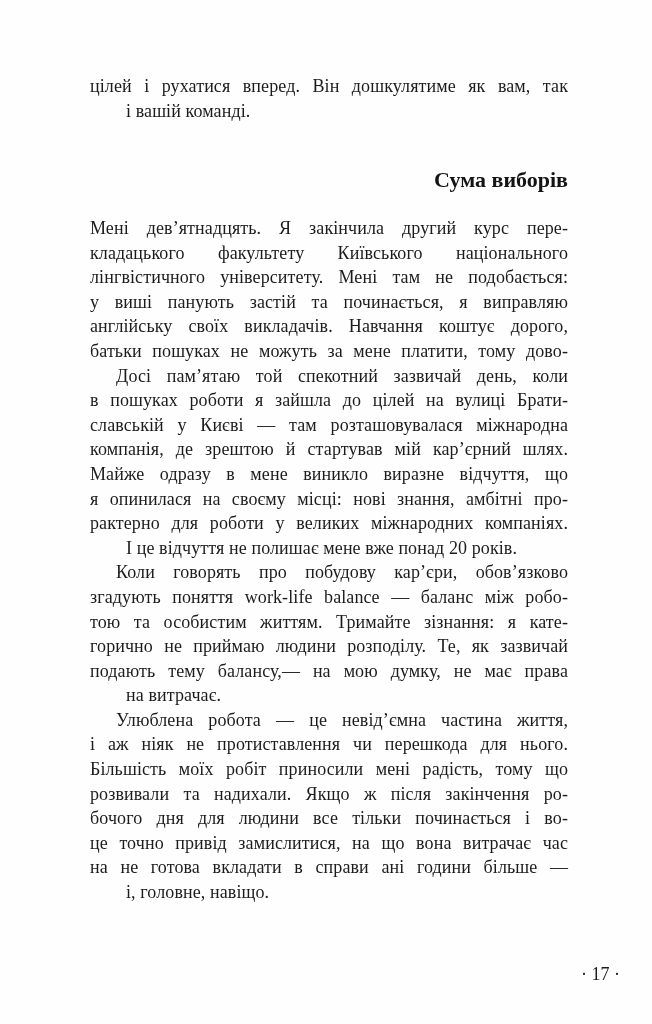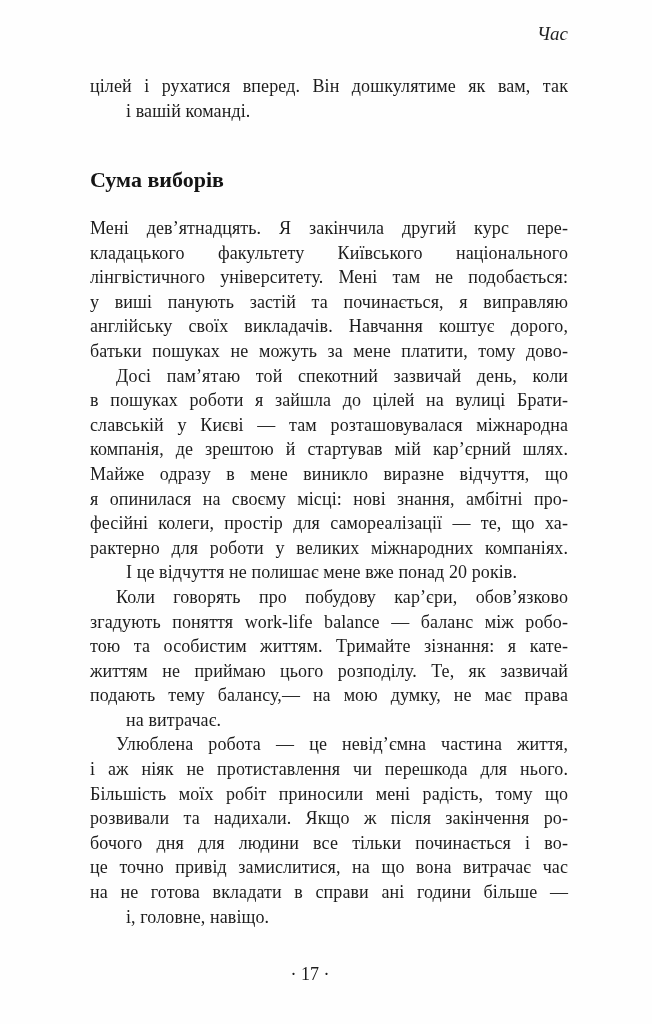--- a/index.html
+++ b/index.html
@@ -31,21 +31,21 @@
     position: absolute;
     top: 74px;
     left: 90px;
     width: 478px;
   }
   .section-heading {
     position: absolute;
     top: 166px;
     left: 90px;
     width: 478px;
-    text-align: left;
+    text-align: right;
     font-weight: bold;
     font-size: 22px;
     line-height: 28px;
     color: #141414;
   }
   .body-block {
     position: absolute;
     top: 216px;
     left: 90px;
     width: 478px;
@@ -66,32 +66,31 @@
     margin-left: 36px;
   }
   .paragraph.indent .line:first-child {
     text-indent: 26px;
   }
   .page-number {
     position: absolute;
     top: 962px;
     left: 0;
     width: 620px;
-    text-align: center;
+    text-align: right;
     font-size: 18px;
     line-height: 24px;
     color: #1c1c1c;
   }
 </style>
 </head>
 <body>
 
 <div class="page">
 
-  <div class="running-header">Час</div>
 
   <div class="continued-block">
       <div class="paragraph">
         <div class="line">цілей і рухатися вперед. Він дошкулятиме як вам, так</div>
         <div class="line last">і вашій команді.</div>
       </div>
     </div>
 
   <div class="section-heading">Сума виборів</div>
 
@@ -104,29 +103,28 @@
         <div class="line">англійську своїх викладачів. Навчання коштує дорого,</div>
         <div class="line">батьки пошуках не можуть за мене платити, тому дово-</div>
       </div>
       <div class="paragraph indent">
         <div class="line">Досі пам’ятаю той спекотний зазвичай день, коли</div>
         <div class="line">в пошуках роботи я зайшла до цілей на вулиці Брати-</div>
         <div class="line">славській у Києві — там розташовувалася міжнародна</div>
         <div class="line">компанія, де зрештою й стартував мій кар’єрний шлях.</div>
         <div class="line">Майже одразу в мене виникло виразне відчуття, що</div>
         <div class="line">я опинилася на своєму місці: нові знання, амбітні про-</div>
-        <div class="line">фесійні колеги, простір для самореалізації — те, що ха-</div>
         <div class="line">рактерно для роботи у великих міжнародних компаніях.</div>
         <div class="line last">І це відчуття не полишає мене вже понад 20 років.</div>
       </div>
       <div class="paragraph indent">
         <div class="line">Коли говорять про побудову кар’єри, обов’язково</div>
         <div class="line">згадують поняття work-life balance — баланс між робо-</div>
         <div class="line">тою та особистим життям. Тримайте зізнання: я кате-</div>
-        <div class="line">життям не приймаю цього розподілу. Те, як зазвичай</div>
+        <div class="line">горично не приймаю людини розподілу. Те, як зазвичай</div>
         <div class="line">подають тему балансу,— на мою думку, не має права</div>
         <div class="line last">на витрачає.</div>
       </div>
       <div class="paragraph indent">
         <div class="line">Улюблена робота — це невід’ємна частина життя,</div>
         <div class="line">і аж ніяк не протиставлення чи перешкода для нього.</div>
         <div class="line">Більшість моїх робіт приносили мені радість, тому що</div>
         <div class="line">розвивали та надихали. Якщо ж після закінчення ро-</div>
         <div class="line">бочого дня для людини все тільки починається і во-</div>
         <div class="line">це точно привід замислитися, на що вона витрачає час</div>

